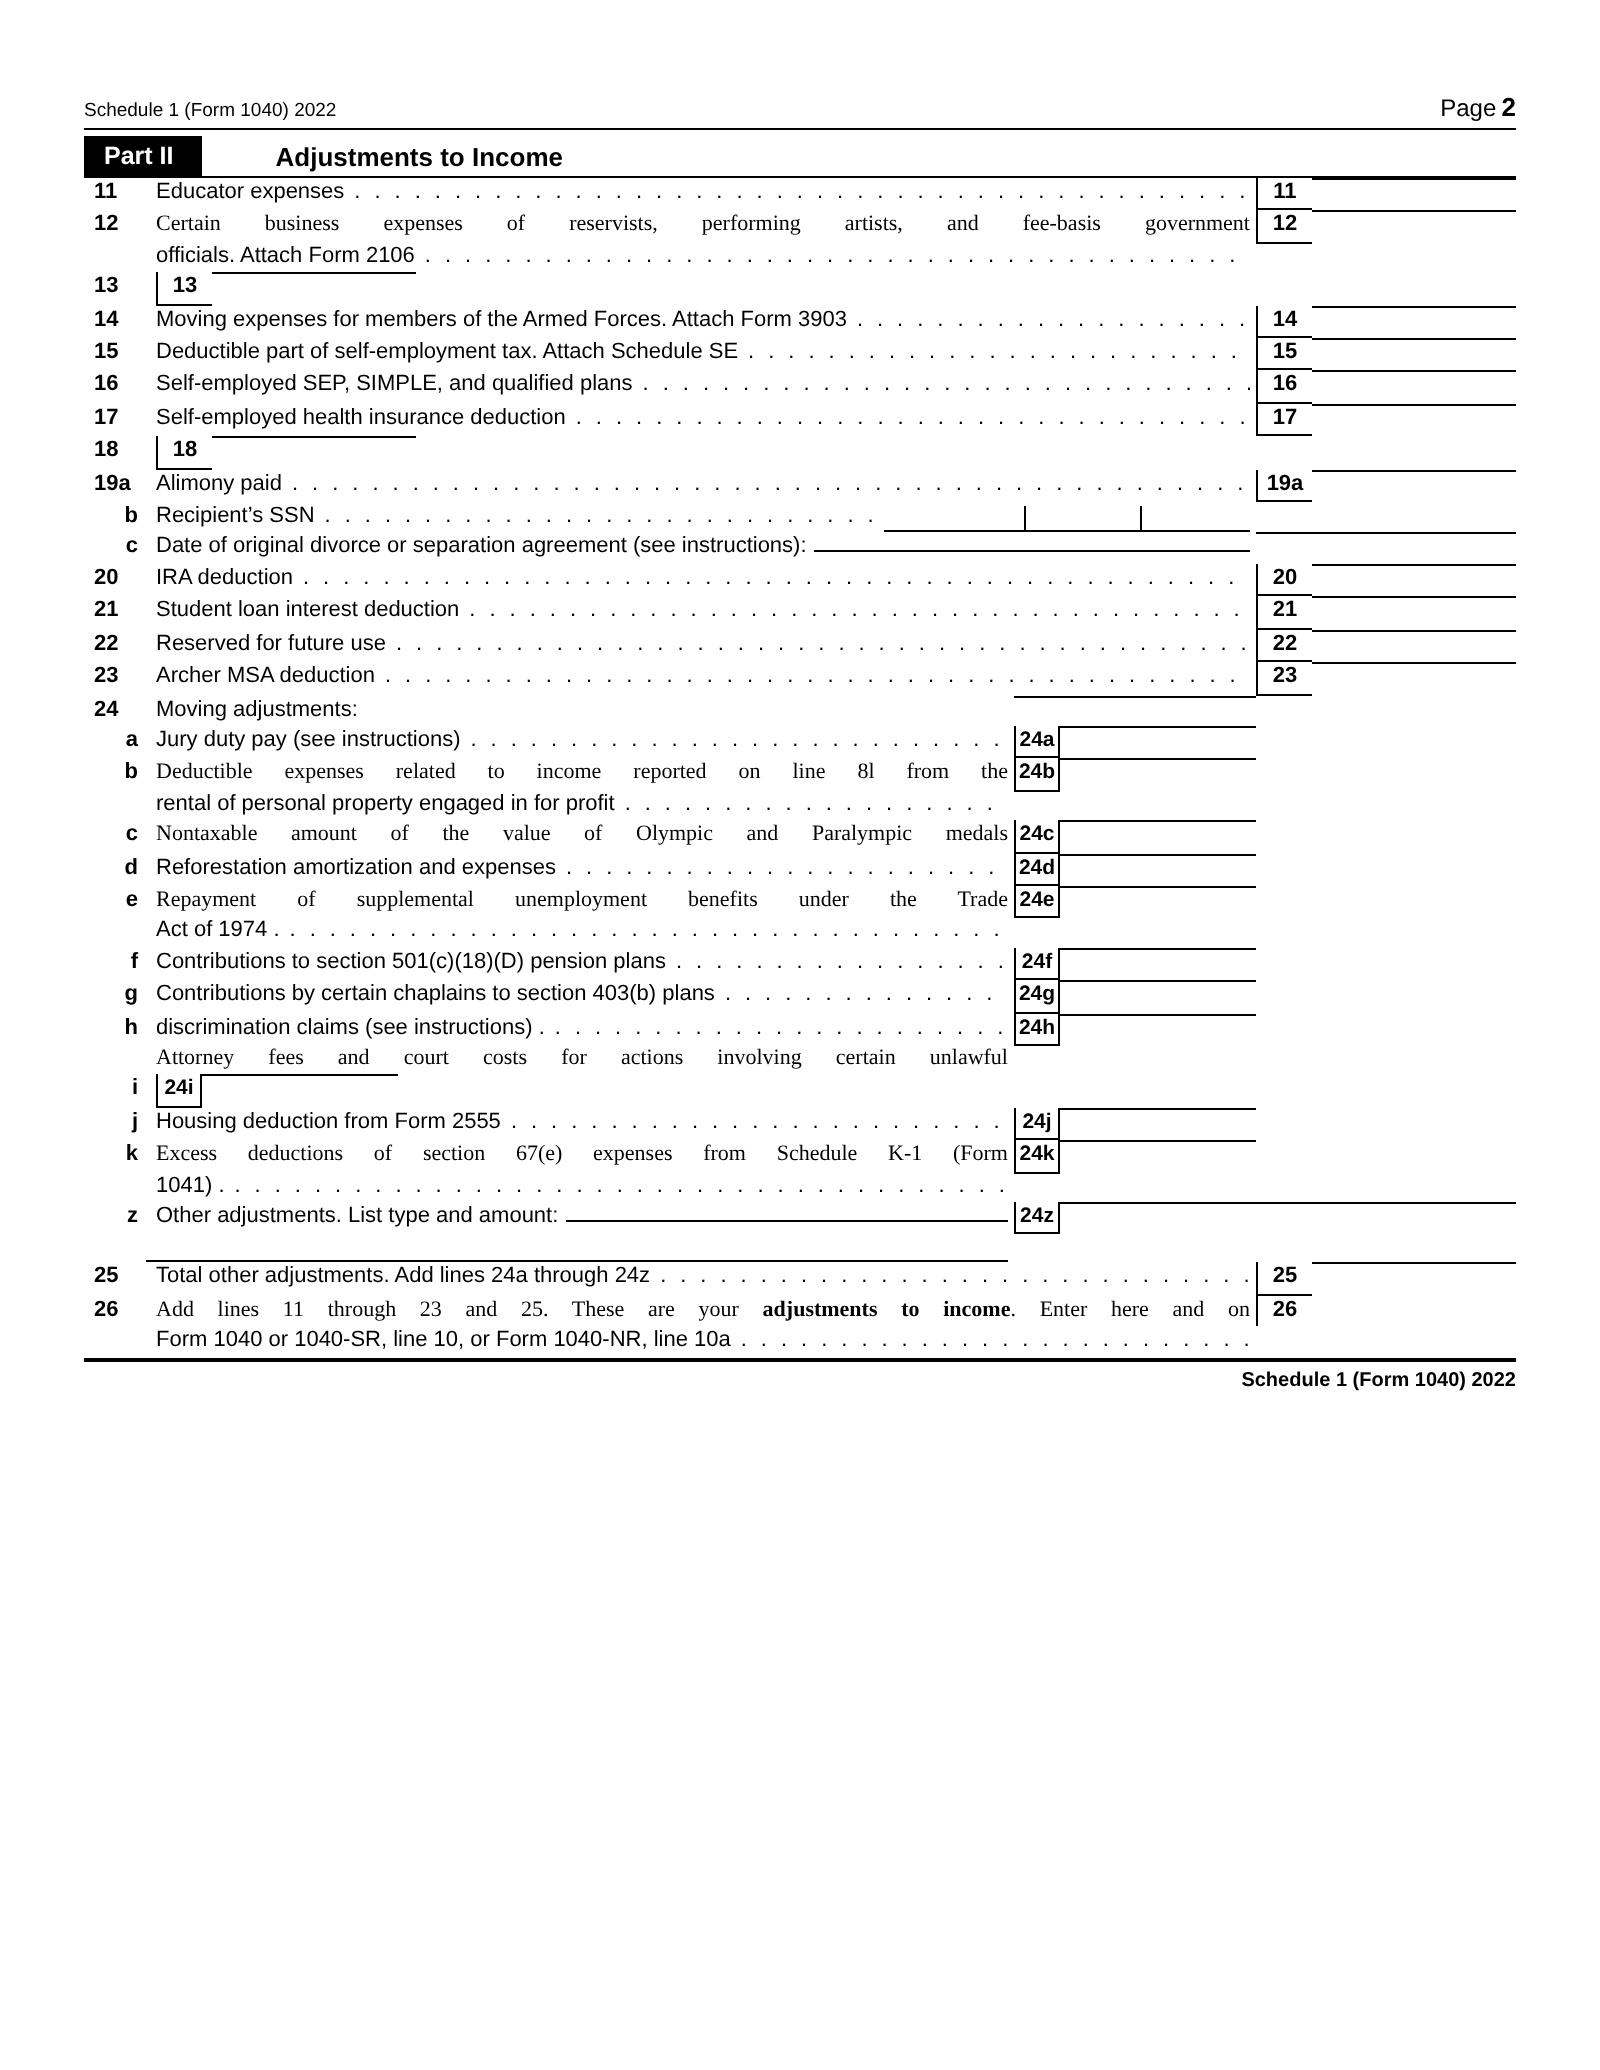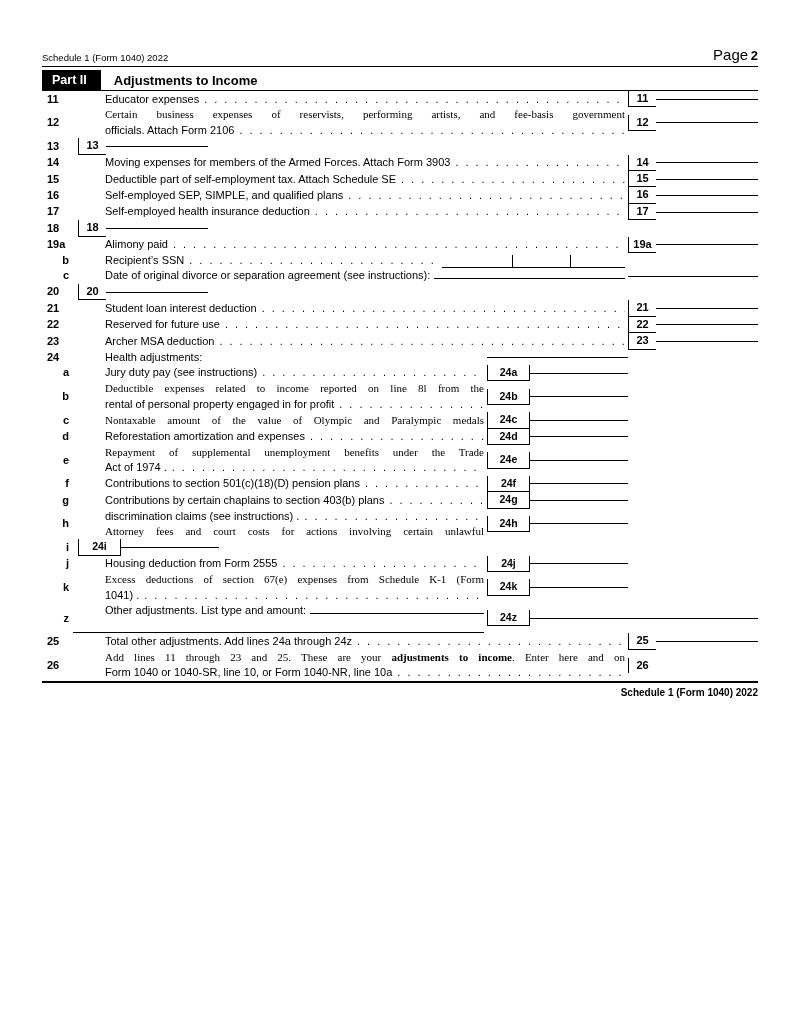--- a/index.html
+++ b/index.html
@@ -7,49 +7,49 @@
   body {
     width:800px; height:1035px;
     font-family:"Liberation Sans", sans-serif;
     font-size:11px; color:#000;
     position:relative;
   }
   .page { position:absolute; left:42px; top:46px; width:716px; }
 
   
   .hdr { display:flex; justify-content:space-between; align-items:flex-end; font-size:9.5px; }
-  .hdr .pgword { font-size:15px; }
+  .hdr .pgword { font-size:12px; }
   .hdr .pgnum { font-size:13px; font-weight:bold; }
   .hdr-rule { border-bottom:1px solid #000; margin-top:3px; }
 
   
-  .part-bar { display:flex; align-items:center; margin-top:3px; border-bottom:1.5px solid #000; }
+  .part-bar { display:flex; align-items:center; margin-top:3px; border-bottom:1.5px solid #000;gap:24px; }
   .part-box { background:#000; color:#fff; font-weight:bold; font-size:12.5px; padding:3px 14px 3px 10px; }
   .part-title { font-weight:bold; font-size:13px; padding:3px 0 2px 13px; }
 
   
   .tbl { width:100%; }
-  .frow { display:flex; align-items:center; line-height:15.4px; min-height:15.4px; }
+  .frow { display:flex; align-items:flex-start; line-height:15.4px; min-height:15.4px; }
   .c-num { width:36px; font-weight:bold; padding-left:5px; flex:none; }
   .c-num.sub { text-align:right; padding-left:0; padding-right:9px; }
   .c-label { flex:1 1 auto; min-width:0; padding-right:3px; }
-  .line { display:flex; align-items:baseline;margin-left:27px; }
+  .line { display:flex; align-items:baseline; }
   .t { white-space:nowrap; }
   .lj { text-align:justify; text-align-last:justify;font-family:Liberation Serif, serif; }
   .dots { flex:1 1 auto; overflow:hidden; white-space:nowrap; letter-spacing:7px; padding-left:5px; min-width:0; }
   .dots::after { content:"......................................................................."; }
   .blank { flex:1 1 auto; border-bottom:1px solid #000; margin-left:4px; min-width:0; }
   .blank-full { border-bottom:1px solid #000; height:15px; margin-left:-5px; }
   .ssn { flex:none; width:183px; border-bottom:1px solid #000; margin-left:5px; position:relative; height:13px; align-self:flex-end; }
   .ssn::before, .ssn::after { content:""; position:absolute; bottom:0; height:12px; border-left:1px solid #000; }
   .ssn::before { left:38%; }
   .ssn::after  { left:70%; }
 
   
-  .c-inum { flex:none; width:43px; border-left:1px solid #000; border-right:1px solid #000;
+  .c-inum { flex:none; width:23px; border-left:1px solid #000; border-right:1px solid #000;
             font-weight:bold; font-size:10.5px; display:flex; align-items:flex-end; justify-content:center; }
   .c-iamt { flex:none; width:98px; }
   
   .c-onum { flex:none; width:28px; border-left:1px solid #000;
             font-weight:bold; display:flex; align-items:flex-end; justify-content:center; }
   .c-oamt { flex:none; width:102px; border-left:1px solid #000; }
 
   .bb { border-bottom:1px solid #000; }
   .bt { border-top:1px solid #000; }
   .gray { background:#c6c6c6; }
@@ -196,20 +196,26 @@
             <span class="t">Date of original divorce or separation agreement (see instructions):</span>
             <span class="blank"></span>
           </div>
         </div>
       <div class="c-onum gray bb"></div>
       <div class="c-oamt bb"></div>
     </div>
 
     <div class="frow">
       <div class="c-num">20</div>
+      <div class="c-label">
+          <div class="line">
+            <span class="t">IRA deduction</span>
+            <span class="dots"></span>
+          </div>
+        </div>
       <div class="c-onum bb">20</div>
       <div class="c-oamt bb"></div>
     </div>
 
     <div class="frow">
       <div class="c-num">21</div>
       <div class="c-label">
           <div class="line">
             <span class="t">Student loan interest deduction</span>
             <span class="dots"></span>
@@ -240,21 +246,21 @@
           </div>
         </div>
       <div class="c-onum bb">23</div>
       <div class="c-oamt bb"></div>
     </div>
 
     <div class="frow">
       <div class="c-num">24</div>
       <div class="c-label">
           <div class="line">
-            <span class="t">Health adjustments:</span>
+            <span class="t">Moving adjustments:</span>
           </div>
         </div>
       <div class="c-inum bt"></div>
       <div class="c-iamt bt"></div>
       <div class="c-onum gray"></div>
       <div class="c-oamt"></div>
     </div>
 
     <div class="frow">
       <div class="c-num sub">a</div>

